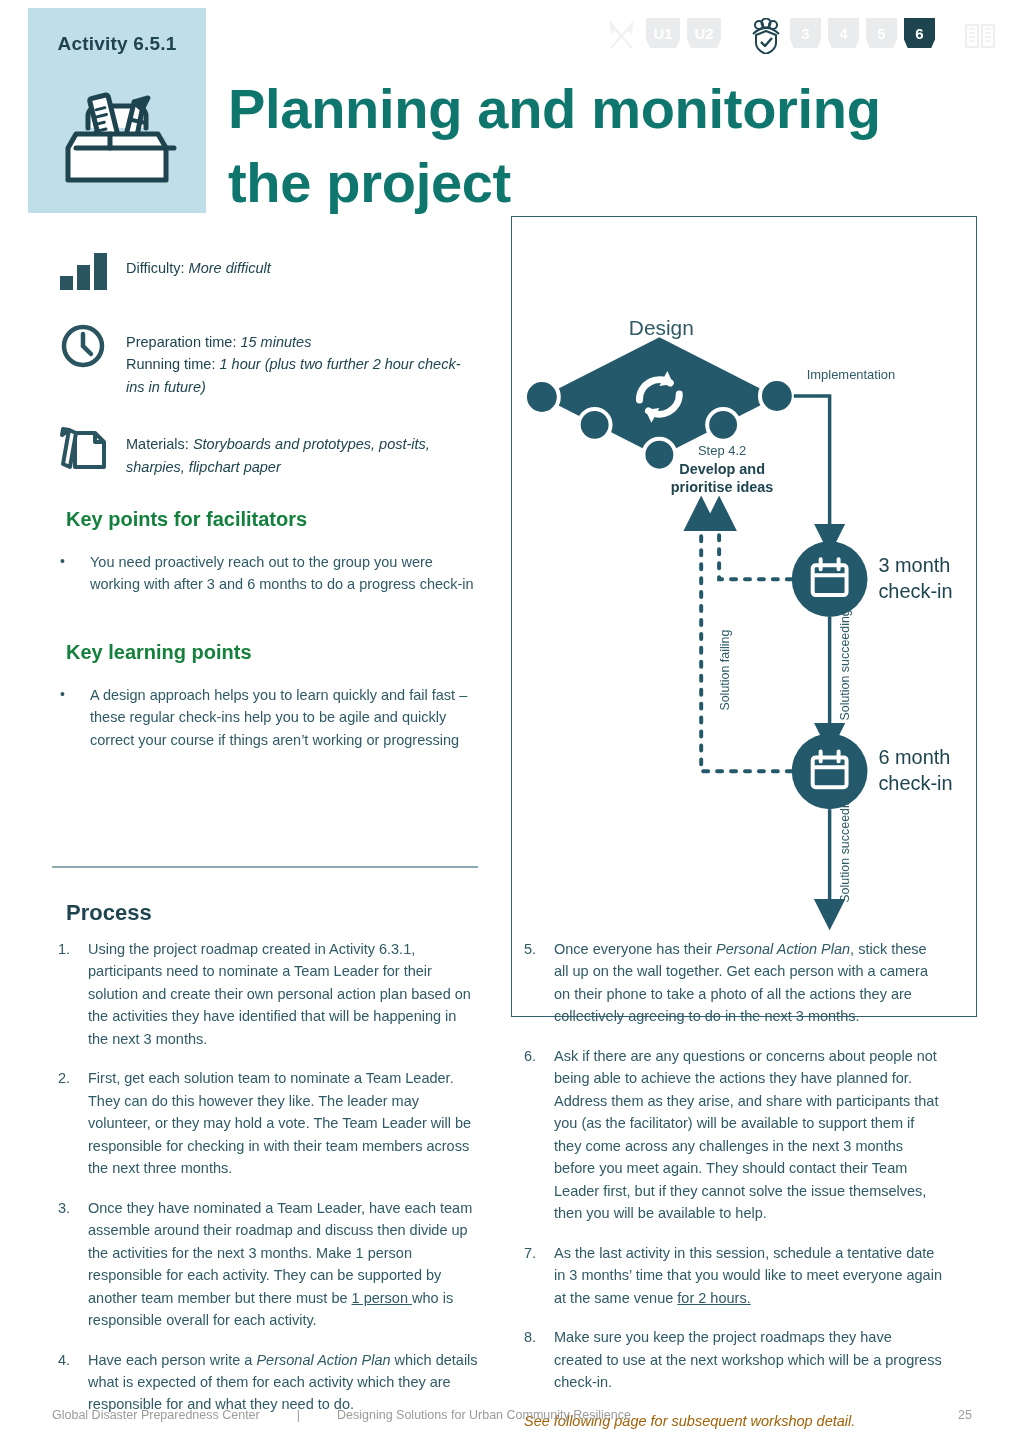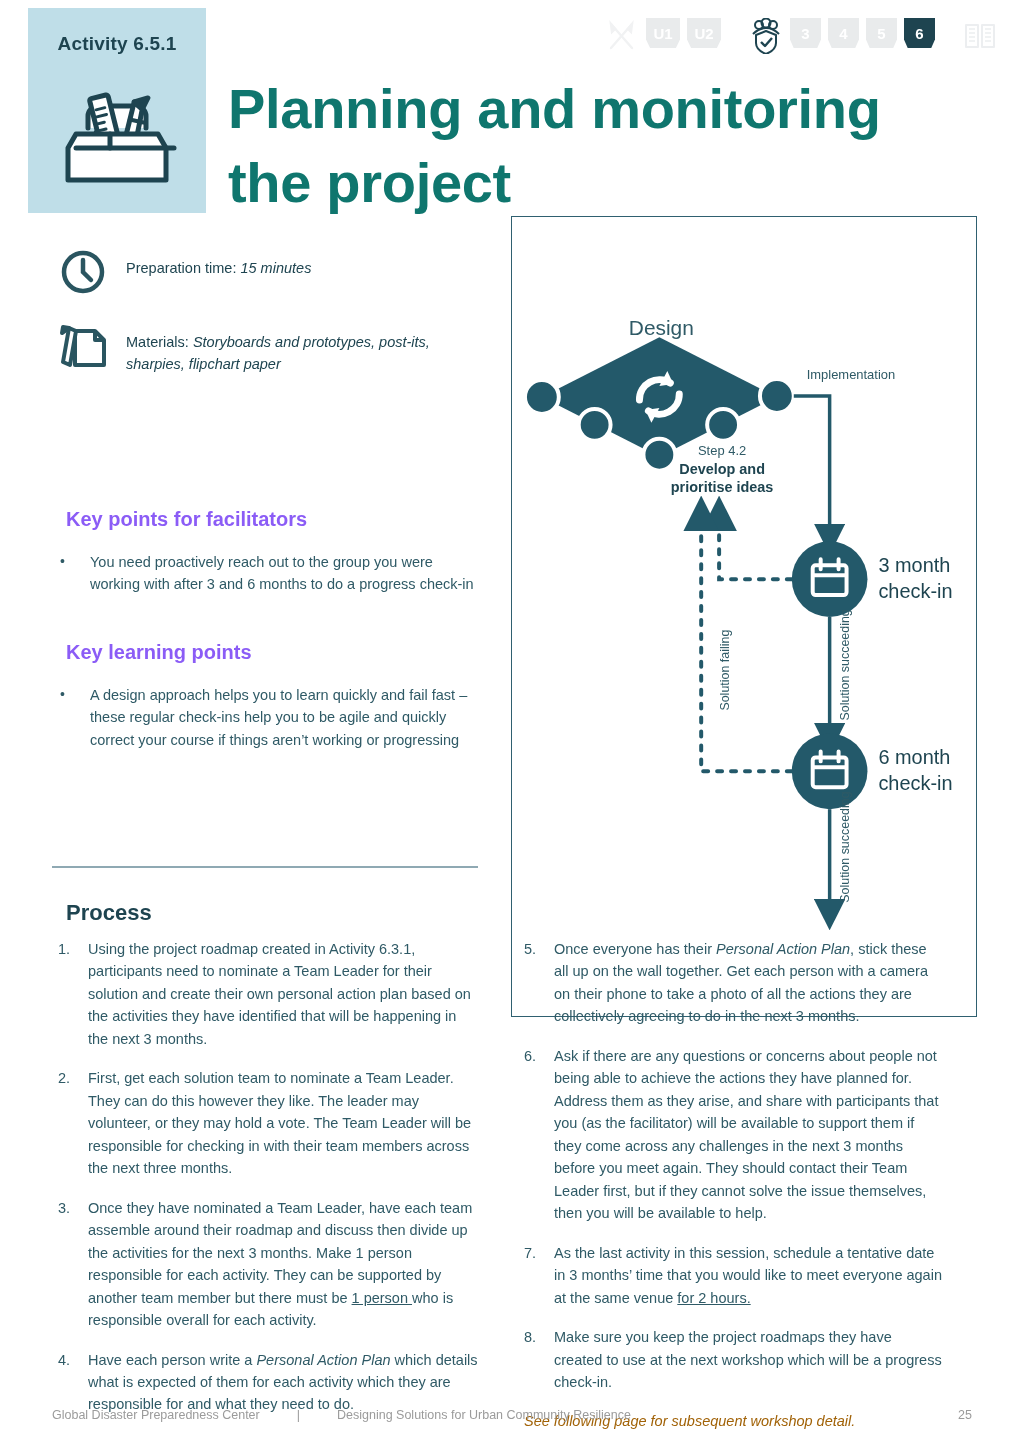--- a/index.html
+++ b/index.html
@@ -112,21 +112,21 @@
     padding-top: 9px;
   }
   .meta-text .em { font-style: italic; }
   .meta-line { display: block; }
 
   
   .sec-h {
     position: absolute;
     font-size: 20px;
     font-weight: bold;
-    color: #8b5cf6;
+    color: #15803d;
   }
   .bullets {
     position: absolute;
     width: 418px;
   }
   .bullet {
     position: relative;
     display: flex;
     font-size: 14.5px;
     line-height: 1.55;
@@ -268,31 +268,44 @@
           <path d="M19 7 h12 v22 H19 z"></path>
         <path d="M6 11 h6 M6 15 h6 M6 19 h6 M6 23 h6 M22 11 h6 M22 15 h6 M22 19 h6 M22 23 h6" stroke-width="1.4"></path>
       </svg>
     </span>
   </div>
 
   <h1 class="page-title">Planning and monitoring the project</h1>
 
   <div class="meta">
 
+    <div class="meta-row">
+      <span class="meta-icon">
+        <svg viewBox="0 0 56 48" fill="#2a5560">
+          <rect x="2" y="28" width="13" height="14"></rect>
+          <rect x="19" y="17" width="13" height="25"></rect>
+          <rect x="36" y="5" width="13" height="37"></rect>
+        </svg>
+      </span>
+      <span class="meta-text"><span>Difficulty:</span>
+        <span class="em">More difficult</span></span>
+    </div>
 
     <div class="meta-row">
       <span class="meta-icon">
         <svg viewBox="0 0 56 48" fill="none" stroke="#2a5560" stroke-width="4.5" stroke-linecap="round">
           <circle cx="25" cy="24" r="19"></circle>
           <path d="M25 12 v12 l8 8"></path>
         </svg>
       </span>
       <span class="meta-text">
         <span class="meta-line"><span>Preparation time:</span>
           <span class="em">15 minutes</span></span>
+        <span class="meta-line"><span>Running time:</span>
+          <span class="em">1 hour (plus two further 2 hour check-ins in future)</span></span>
       </span>
     </div>
 
     <div class="meta-row">
       <span class="meta-icon">
         <svg viewBox="0 0 56 48" fill="none" stroke="#2a5560" stroke-width="4" stroke-linejoin="round">
           <path d="M17 9 h20 l9 9 v25 h-29 z" fill="#fff"></path>
           <path d="M37 9 v9 h9"></path>
           <path d="M11 6 l7 3 -6 34 -7 -3 z" fill="#fff"></path>
           <path d="M11 6 l-6 -1 -1 6 z" fill="#2a5560"></path>

